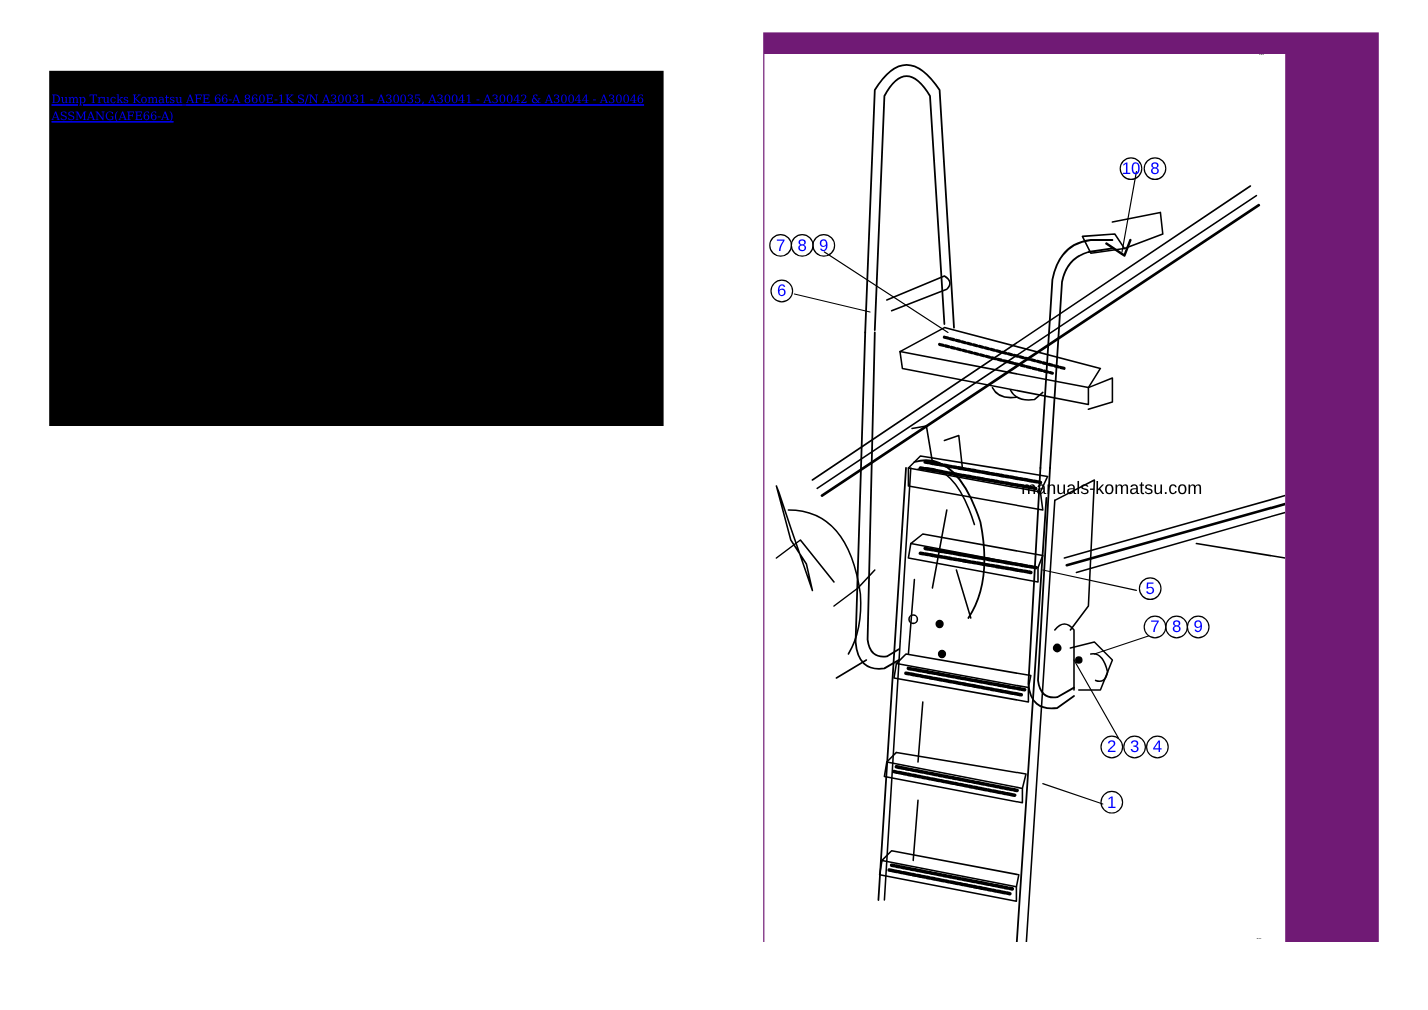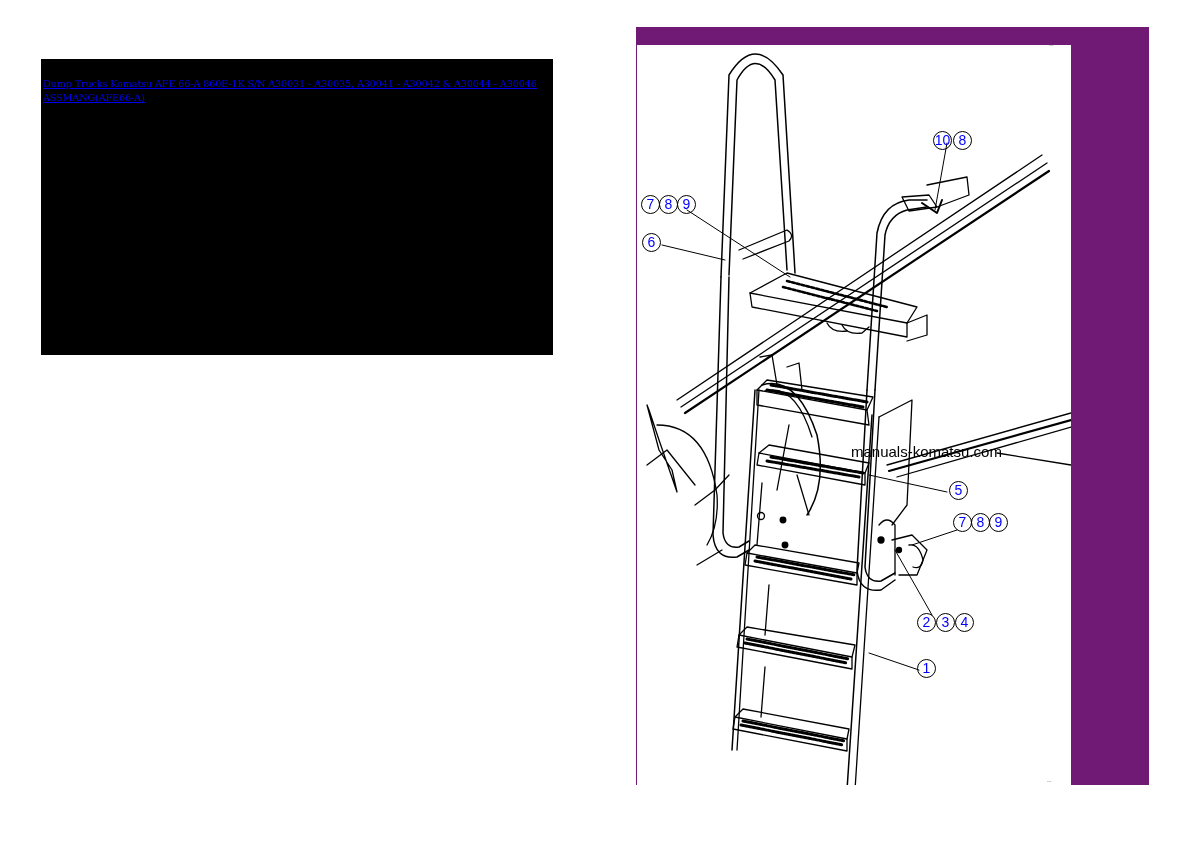--- a/index.html
+++ b/index.html
@@ -26,21 +26,21 @@
     .diagram-canvas svg { position: absolute; left: 0; top: 0; }
     .callout {
       position: absolute; width: 19px; height: 19px; border: 1px solid #000;
       border-radius: 50%; box-sizing: border-box; background: transparent;
       font-family: "Liberation Sans", sans-serif; font-size: 14px; line-height: 17px;
       color: #0000ff; text-align: center;
     }
     .callout span { display: inline-block; }
     .watermark {
       position: absolute; font-family: "Liberation Sans", sans-serif; font-size: 15px;
-      color: #000000; white-space: nowrap; margin-top: 44px;
+      color: #000000; white-space: nowrap;
     }
     .tiny-code {
       position: absolute; font-family: "DejaVu Sans", sans-serif; font-size: 4px; color: #000;
     }
   </style>
 </head>
 <body>
 
 <div class="title-panel">
   <div class="title-link">

